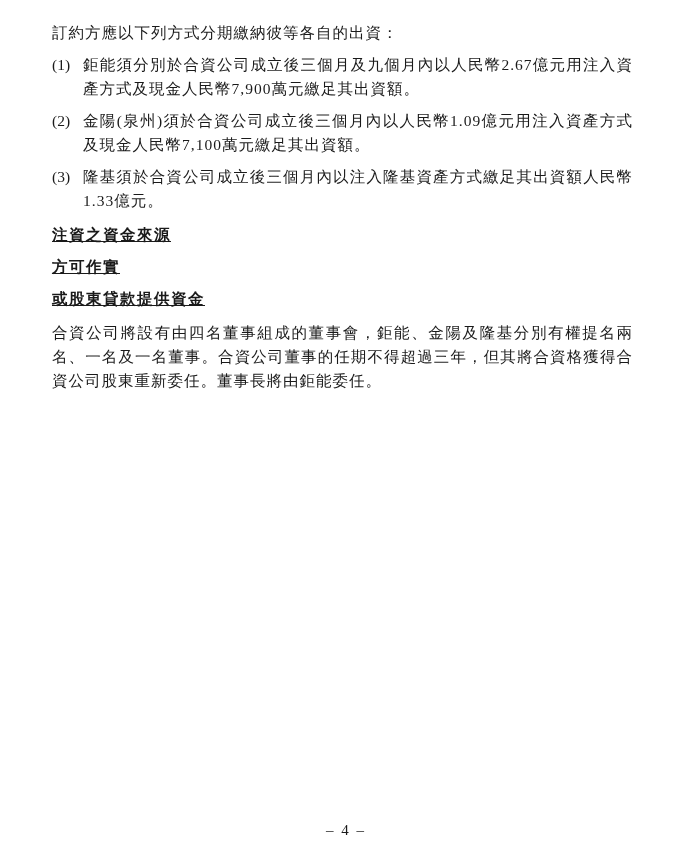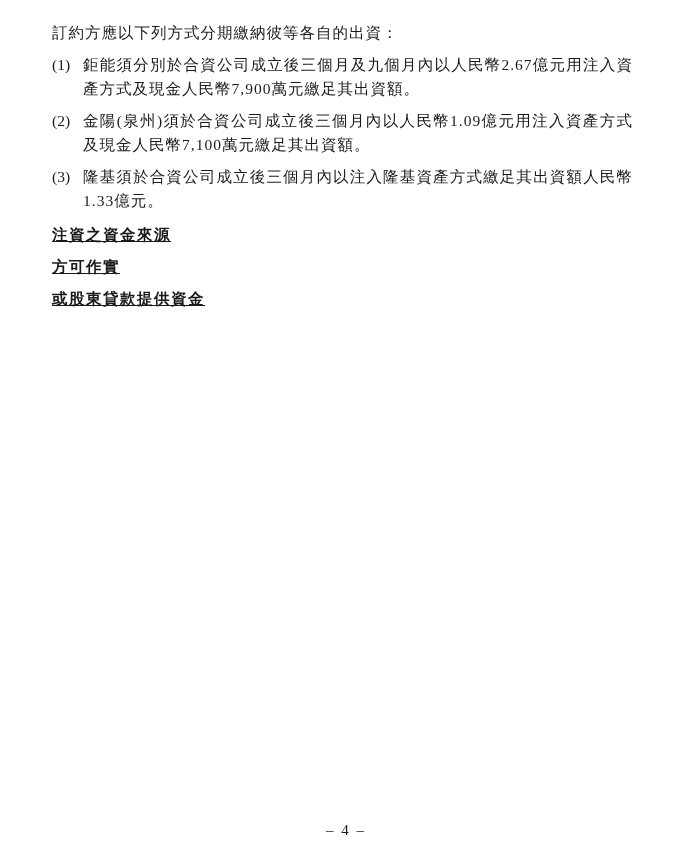--- a/index.html
+++ b/index.html
@@ -99,20 +99,21 @@
     <section>
       <h2 class="heading">注資之資金來源</h2>
     </section>
 
     <section>
       <h2 class="heading">方可作實</h2>
     </section>
 
     <section>
       <h2 class="heading">或股東貸款提供資金</h2>
+      <p class="para">合資公司將設有由四名董事組成的董事會，鉅能、金陽及隆基分別有權提名兩名、一名及一名董事。合資公司董事的任期不得超過三年，但其將合資格獲得合資公司股東重新委任。董事長將由鉅能委任。</p>
     </section>
 
   </main>
 
   <footer class="footer">
     <span>– 4 –</span>
   </footer>
 </div>
 
 </body></html>

